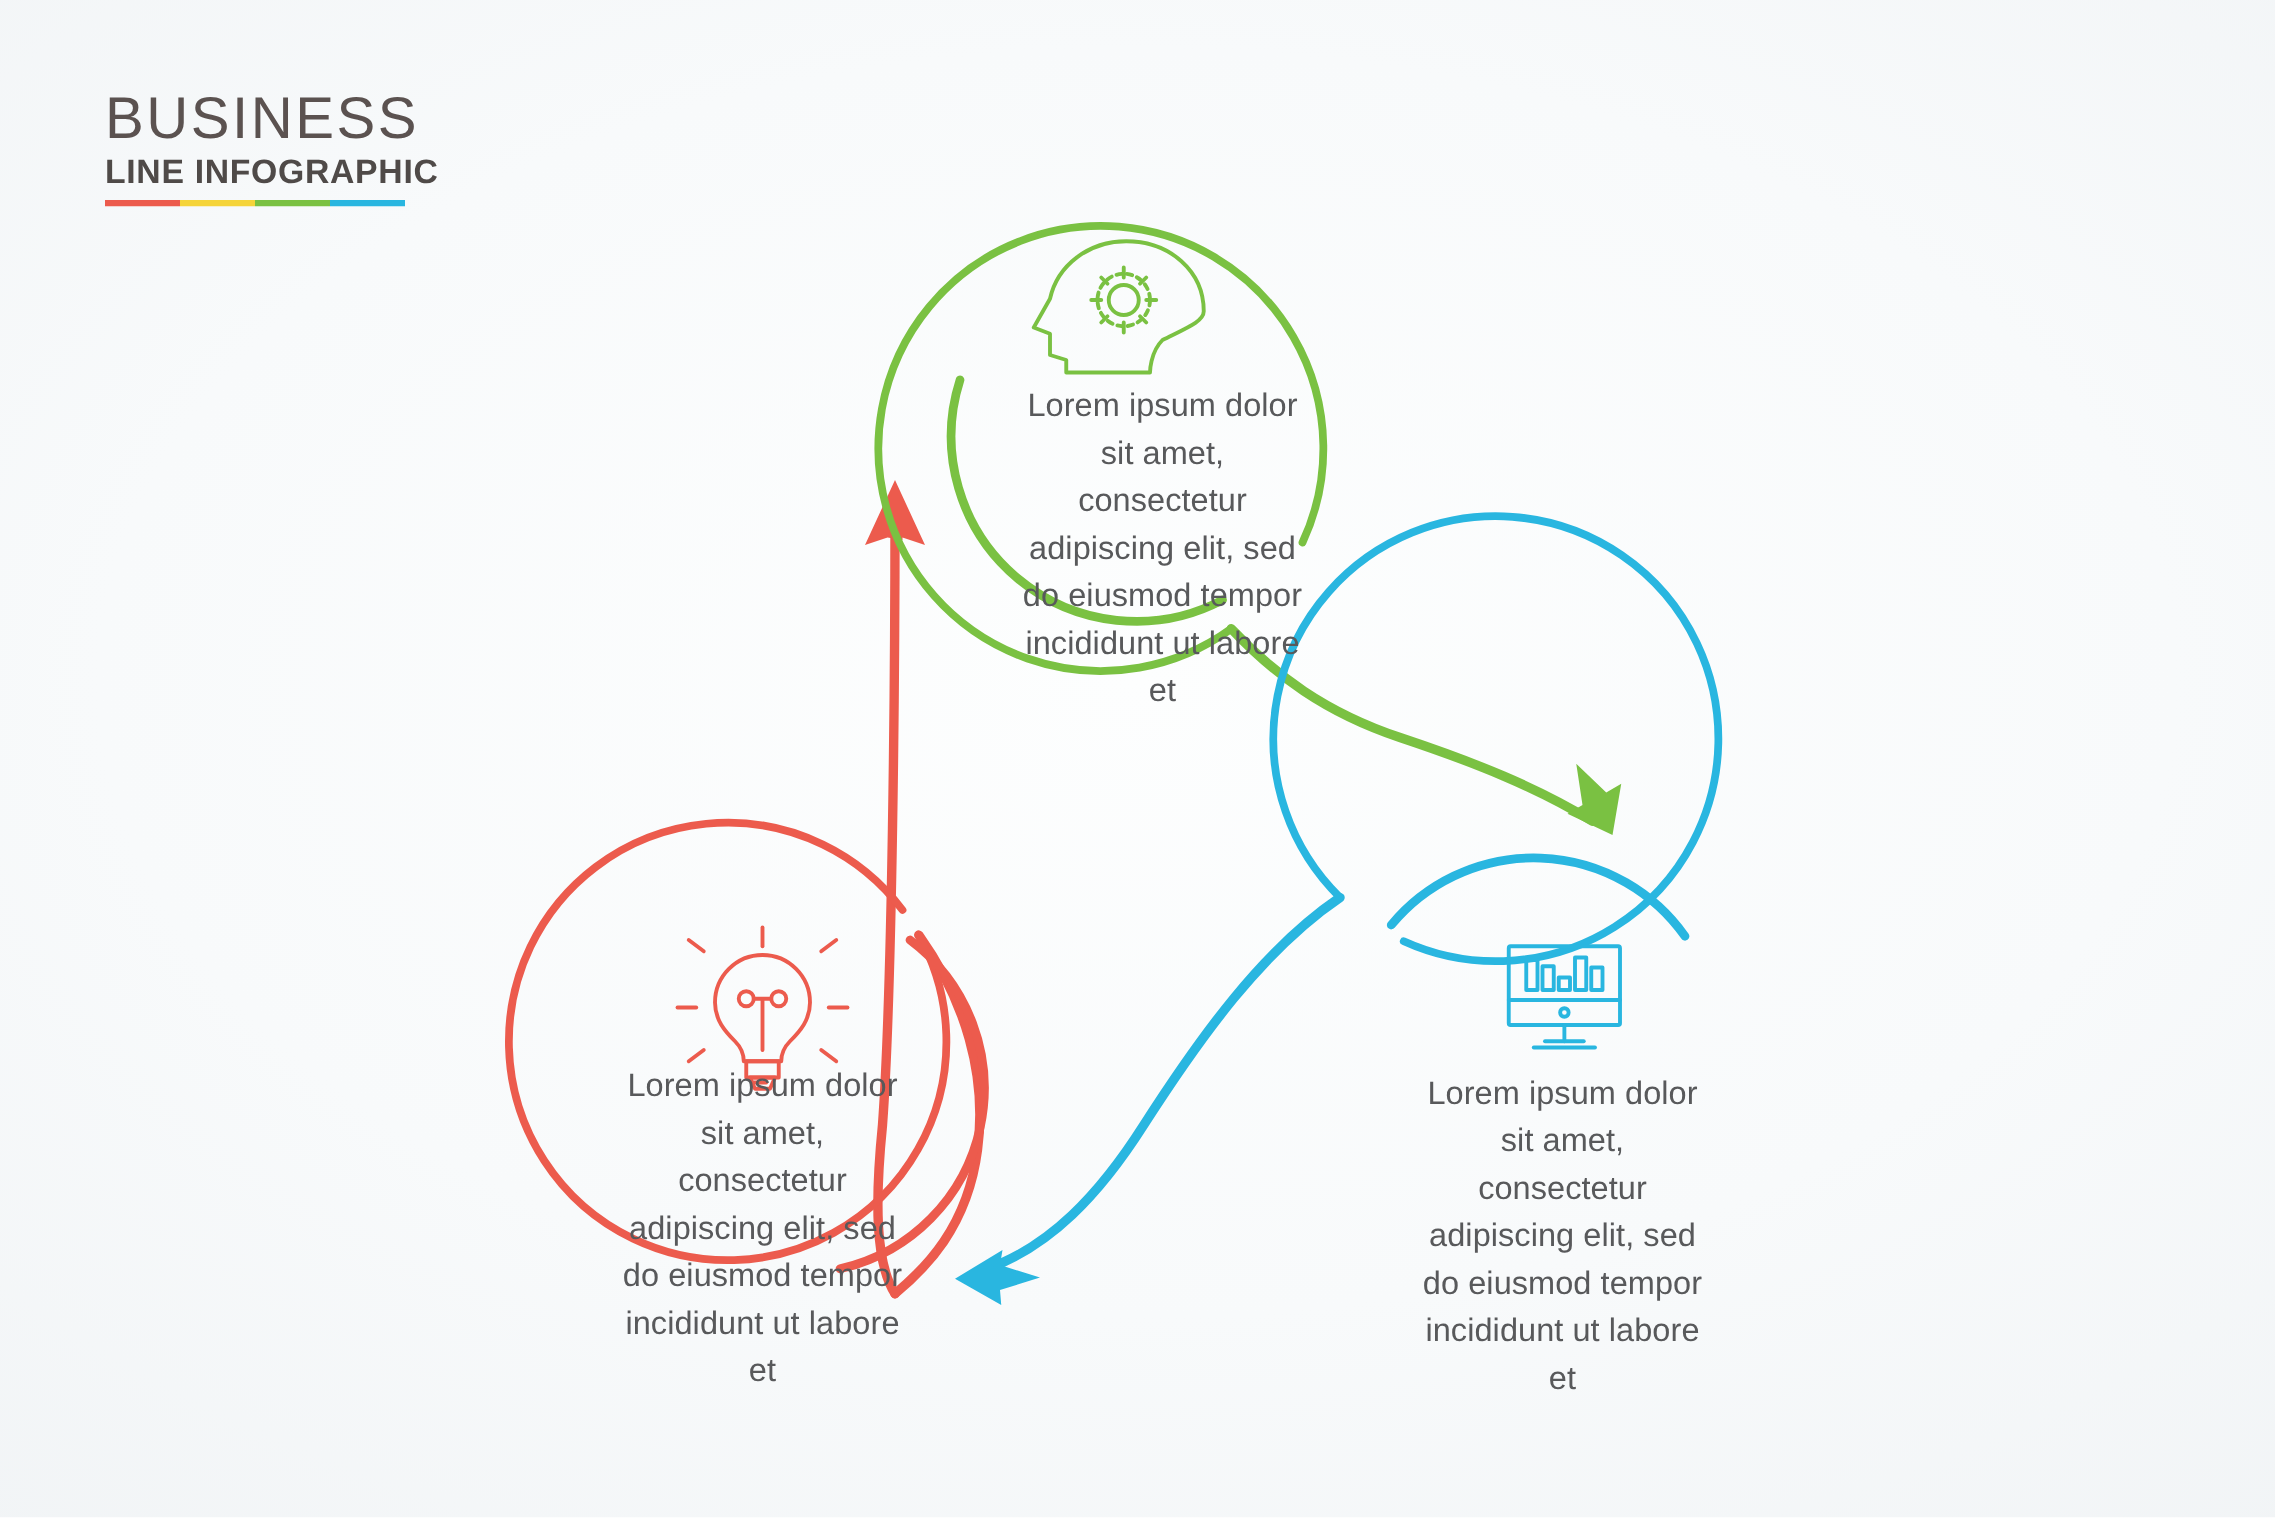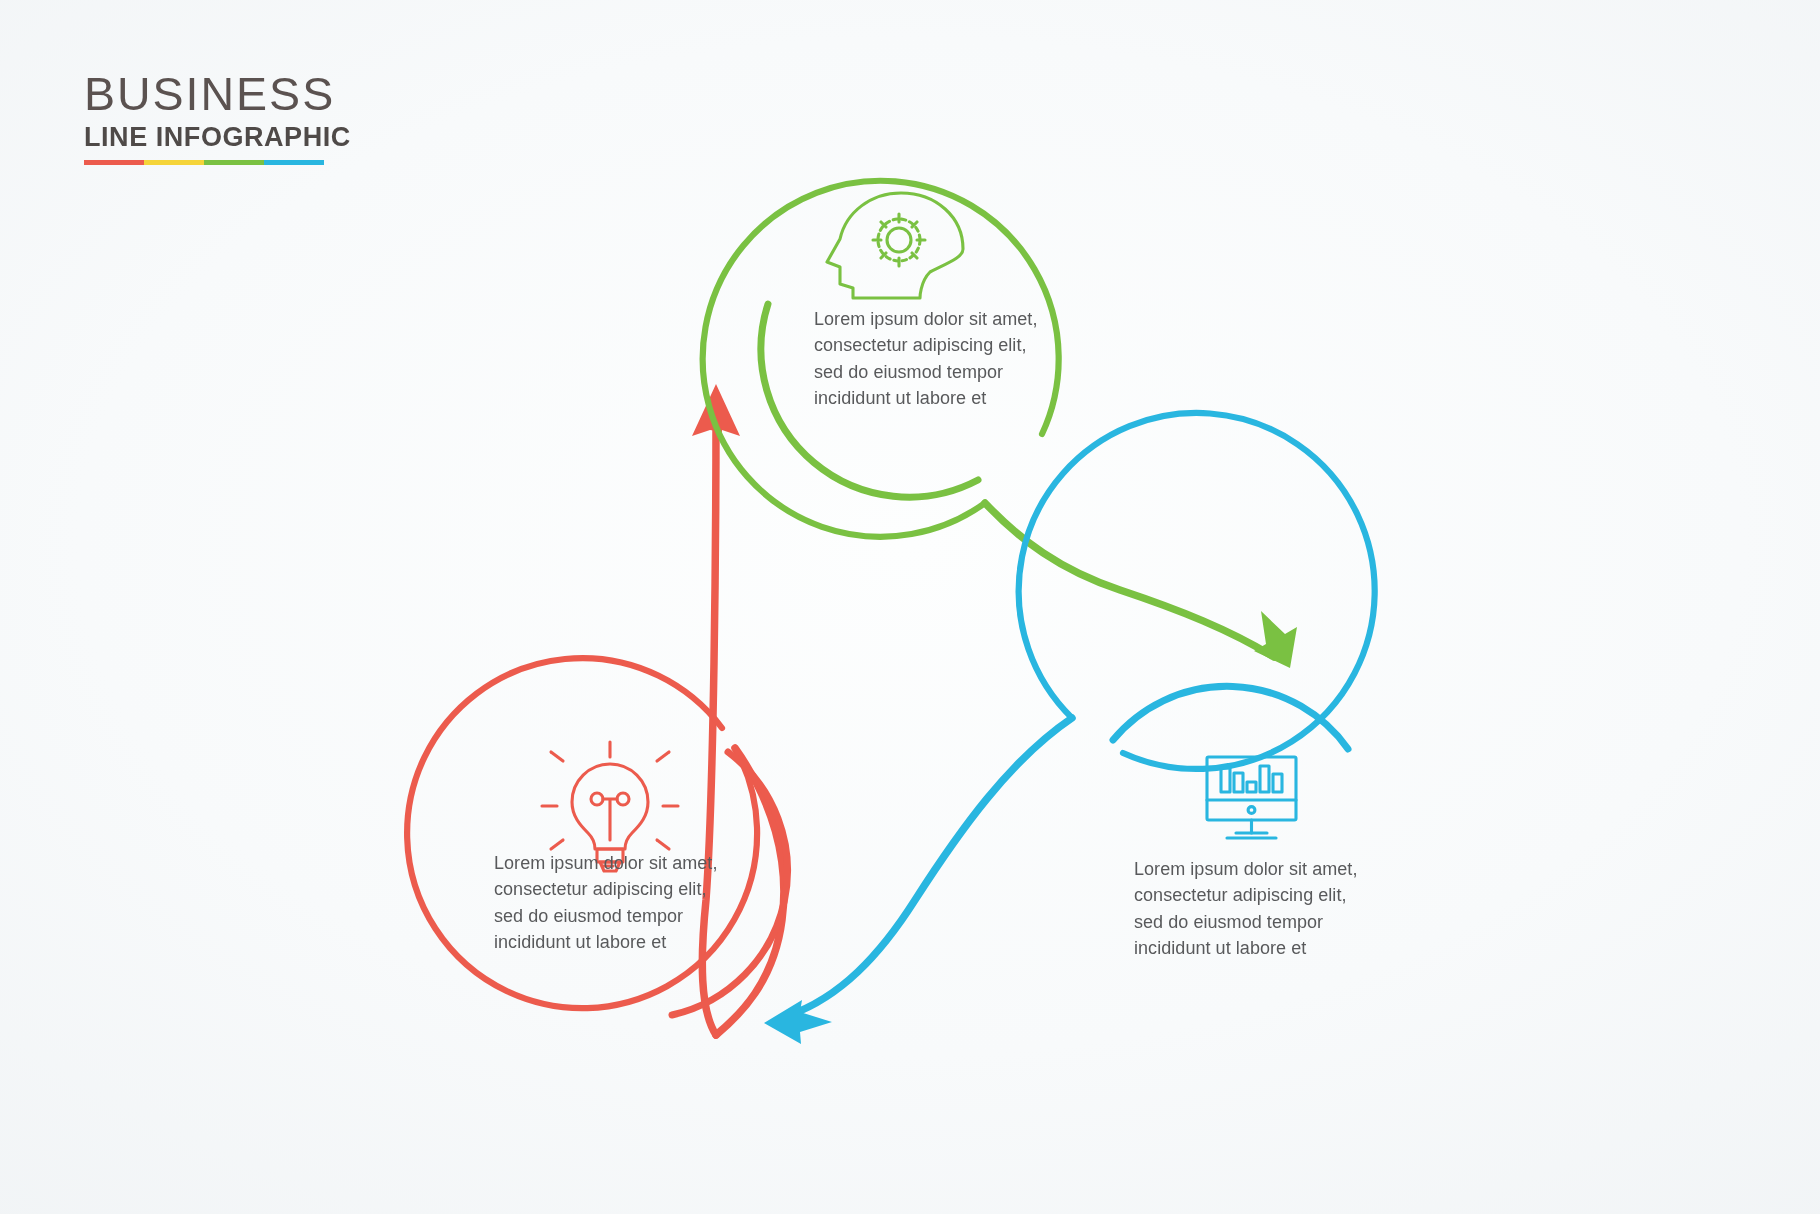--- a/index.html
+++ b/index.html
@@ -58,23 +58,24 @@
   #canvas {
     position: absolute;
     left: 0; top: 0;
     width: 1820px;
     height: 1214px;
   }
 
   
   .node-text {
     position: absolute;
+    text-align: center;
     color: #58595b;
     font-family: "Liberation Sans", sans-serif;
-    font-size: 18px;
+    font-size: 26px;
     line-height: 1.46;
     width: 232px;
     letter-spacing: 0.05px;
   }
   #text-green { left: 814px; top: 306px; }
   #text-red   { left: 494px; top: 850px; }
   #text-blue  { left: 1134px; top: 856px; }
 </style>
 </head>
 <body>

